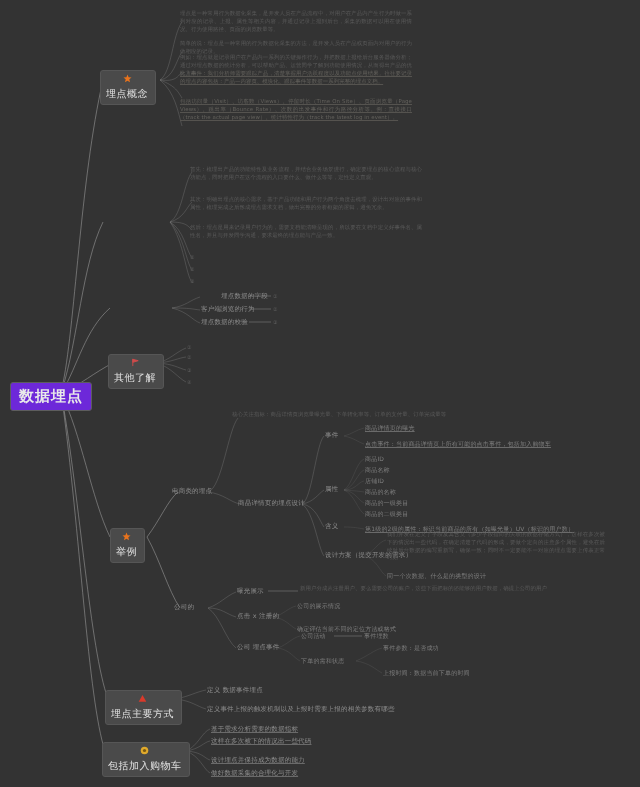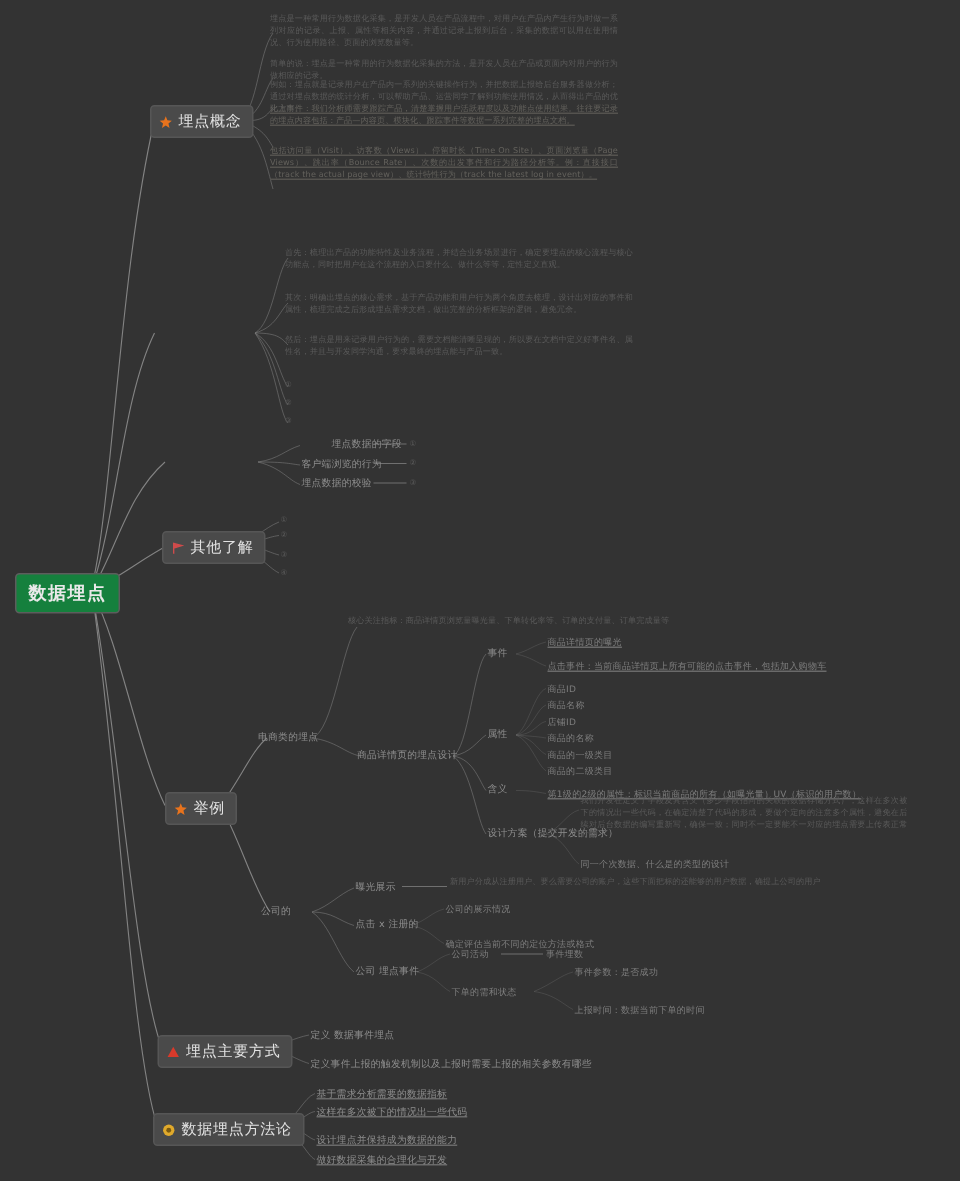--- a/index.html
+++ b/index.html
@@ -5,25 +5,25 @@
   html,body{margin:0;padding:0;background:#333333;}
   body{
     width:640px;height:787px;position:relative;overflow:hidden;
     font-family:"DejaVu Sans","Liberation Sans",sans-serif;
     color:#d8d8d8;
   }
   #canvas{position:absolute;inset:0;}
   svg.links{position:absolute;left:0;top:0;width:640px;height:787px;pointer-events:none;}
 
   
-  .node{position:absolute;box-sizing:border-box;}
+  .node{position:absolute;box-sizing:border-box;flex-direction:column;}
 
   .root{
-    background:#15803d;border:1px solid #5d5d5d;border-radius:3px;
-    padding:4px 8px;font-size:12px;font-weight:bold;color:#e9e9e9;
+    background:#6d28d9;border:1px solid #5d5d5d;border-radius:3px;
+    padding:4px 8px;font-size:15px;font-weight:bold;color:#e9e9e9;
     letter-spacing:1px;white-space:nowrap;font-family:Liberation Serif, serif;
   }
   .lvl1{
     background:#4a4a4a;border:1px solid #565656;border-radius:3px;
     padding:3px 7px 3px 5px;font-size:10px;color:#e2e2e2;white-space:nowrap;
     display:flex;align-items:center;gap:4px;letter-spacing:.5px;
   }
   .lvl2{
     font-size:6.5px;color:#8d8d8d;white-space:nowrap;letter-spacing:.2px;
   }
@@ -247,20 +247,20 @@
   <div class="node lvl2" style="left:207px;top:686px;">定义 数据事件埋点</div>
   <div class="node lvl2" style="left:207px;top:705px;">定义事件上报的触发机制以及上报时需要上报的相关参数有哪些</div>
 
   <div class="node lvl1" style="left:102px;top:742px;">
     <span class="ico">
       <svg viewBox="0 0 10 10">
           <circle cx="5" cy="5" r="4.2" fill="#e0a92b"></circle>
           <circle cx="5" cy="5" r="1.8" fill="#7a5a10"></circle>
         </svg>
     </span>
-    <span>数据埋点方法论</span>
+    <span>包括加入购物车</span>
   </div>
   <div class="node lvl2 u" style="left:211px;top:725px;">基于需求分析需要的数据指标</div>
   <div class="node lvl2 u" style="left:211px;top:737px;">这样在多次被下的情况出一些代码</div>
   <div class="node lvl2 u" style="left:211px;top:756px;">设计埋点并保持成为数据的能力</div>
   <div class="node lvl2 u" style="left:211px;top:769px;">做好数据采集的合理化与开发</div>
 
 </div>
 
 </body></html>

